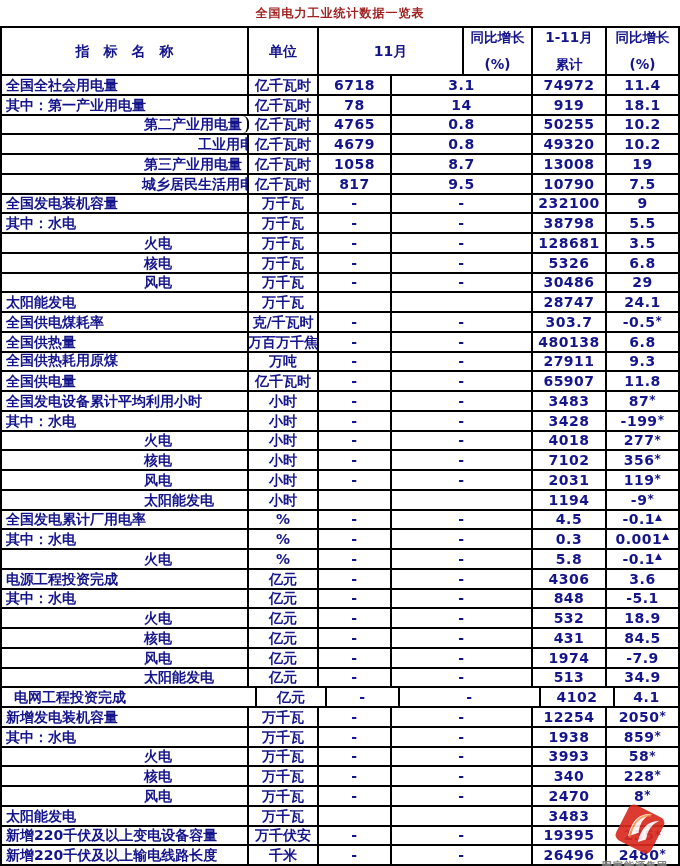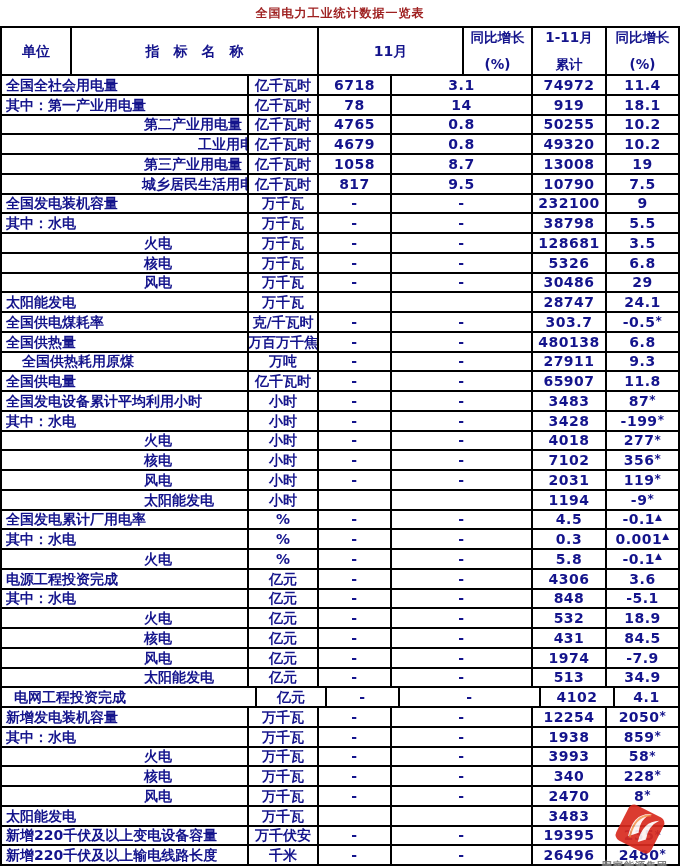--- a/index.html
+++ b/index.html
@@ -49,22 +49,22 @@
 
 <div class="page">
 
   <div class="title-band">
     <span class="t">全国电力工业统计数据一览表</span>
   </div>
 
   <div class="tbl">
 
     <div class="hrow">
+      <div class="cell h1">指　标　名　称</div>
       <div class="cell h2">单位</div>
-      <div class="cell h1">指　标　名　称</div>
       <div class="cell h3">11月</div>
       <div class="cell h4 two">
         <span>同比增长</span>
         <span>(%)</span>
       </div>
       <div class="cell h5 two">
         <span>1-11月</span>
         <span>累计</span>
       </div>
       <div class="cell h6 two">
@@ -92,21 +92,21 @@
     <div class="cell c-nov num">78</div>
     <div class="cell c-yoy1 num">14</div>
     <div class="cell c-cum num">919</div>
     <div class="cell c-yoy2">
       <span class="val num">18.1</span>
             <span class="mark"></span>
     </div>
   </div>
 
   <div class="drow">
-    <div class="cell c-ind" style="padding-left: 142px;">第二产业用电量</div>
+    <div class="cell c-ind" style="padding-left: 142px; border-radius: 6px;">第二产业用电量</div>
     <div class="cell c-unit">亿千瓦时</div>
     <div class="cell c-nov num">4765</div>
     <div class="cell c-yoy1 num">0.8</div>
     <div class="cell c-cum num">50255</div>
     <div class="cell c-yoy2">
       <span class="val num">10.2</span>
             <span class="mark"></span>
     </div>
   </div>
 
@@ -236,21 +236,21 @@
     <div class="cell c-nov num">-</div>
     <div class="cell c-yoy1 num">-</div>
     <div class="cell c-cum num">480138</div>
     <div class="cell c-yoy2">
       <span class="val num">6.8</span>
             <span class="mark"></span>
     </div>
   </div>
 
   <div class="drow">
-    <div class="cell c-ind" style="padding-left: 20px;">全国供热耗用原煤</div>
+    <div class="cell c-ind" style="padding-left: 4px; font-family: Liberation Serif, serif;">全国供热耗用原煤</div>
     <div class="cell c-unit">万吨</div>
     <div class="cell c-nov num">-</div>
     <div class="cell c-yoy1 num">-</div>
     <div class="cell c-cum num">27911</div>
     <div class="cell c-yoy2">
       <span class="val num">9.3</span>
             <span class="mark"></span>
     </div>
   </div>
 

